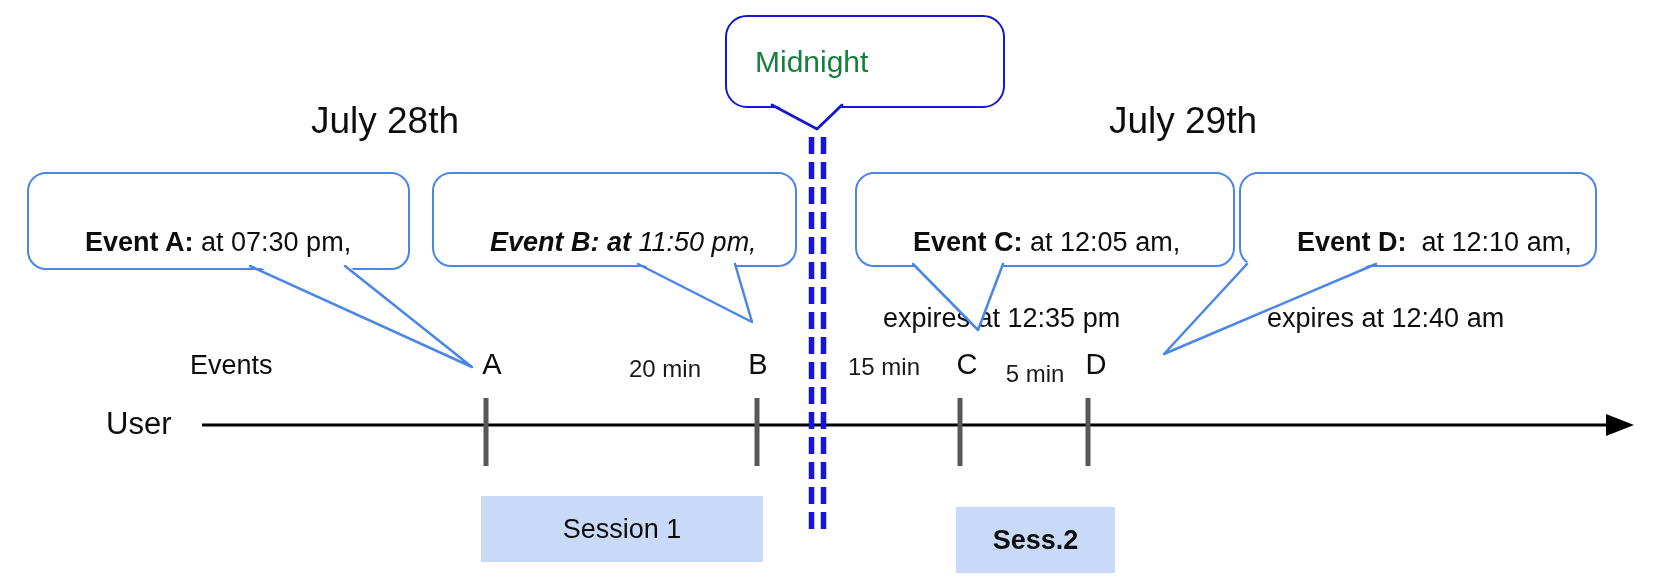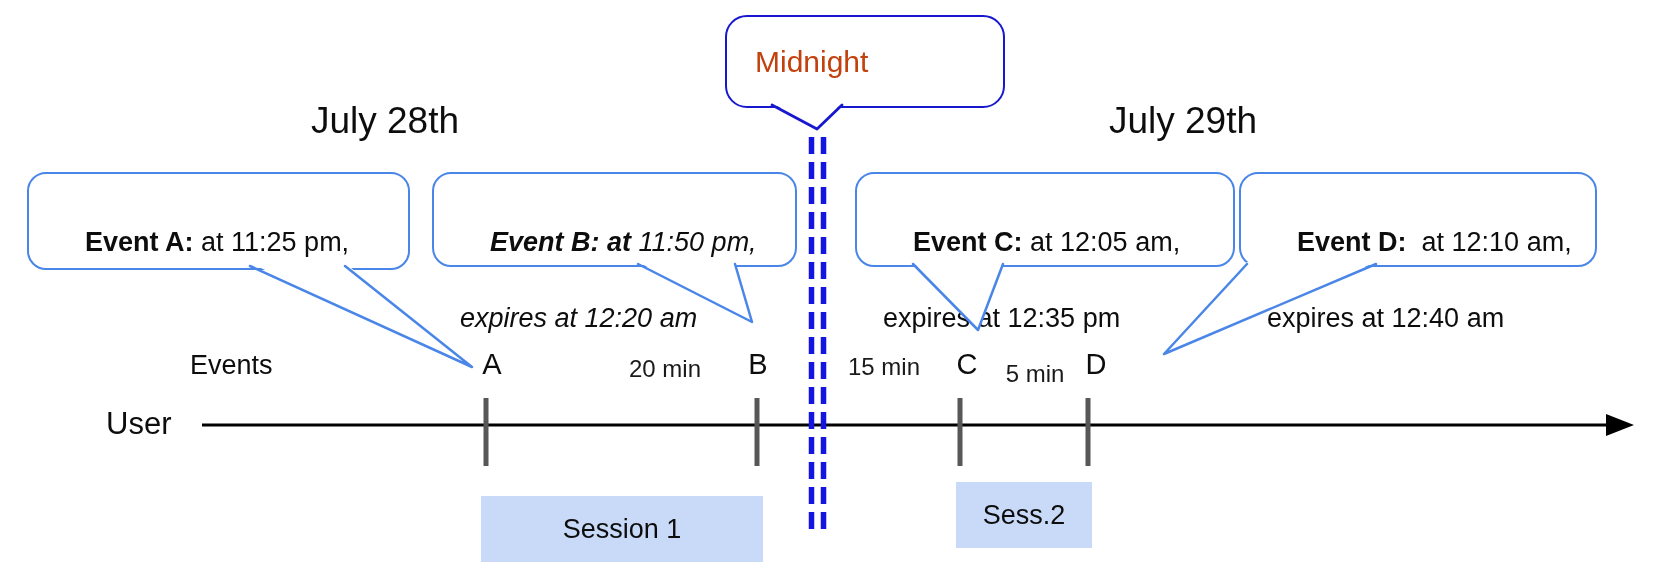--- a/index.html
+++ b/index.html
@@ -36,21 +36,21 @@
   #callout-c{left:855px;width:380px;}
   #callout-d{left:1239px;width:358px;}
   #midnight-bubble{
     position:absolute;left:725px;top:15px;width:280px;height:93px;
     background:#fff;
     border:2.8px solid var(--midnight-border);
     border-radius:22px;
     box-sizing:border-box;
     display:flex;align-items:center;
     padding-left:28px;
-    font-size:30px;color:#c2410c;
+    font-size:30px;color:#15803d;
     z-index:2;
   }
   #svg-layer{position:absolute;left:0;top:0;z-index:3;pointer-events:none;}
   .tail-fill{fill:#ffffff;stroke:none;}
   .tail-stroke{fill:none;stroke:var(--callout-border);stroke-width:2.5;stroke-linejoin:round;stroke-linecap:round;}
   .tail-stroke.midnight{stroke:var(--midnight-border);stroke-width:2.8;}
   .timeline-line{stroke:var(--line-color);stroke-width:3;}
   .arrow-head{fill:var(--line-color);}
   .tick{stroke:var(--tick-color);stroke-width:5;}
   .dash-line{stroke:var(--dash-color);stroke-width:5.5;stroke-dasharray:17 8;}
@@ -73,41 +73,40 @@
   #gap-bc{left:884px;top:353px;}
   #gap-cd{left:1035px;top:360px;}
   .session-box{
     position:absolute;top:496px;height:66px;
     background:var(--session-fill);
     display:flex;align-items:center;justify-content:center;
     font-size:27px;color:#0d0d0d;
     z-index:1;
   }
   #session-1{left:481px;width:282px;justify-content:center;}
-  #session-2{left:956px;width:136px;top:482px;}
+  #session-2{left:956px;width:159px;top:507px;font-weight:bold;}
 </style>
 </head>
 <body>
 
 <div id="stage" style="--callout-border: #4a86e8; --midnight-border: #1717cf; --dash-color: #1515e0; --session-fill: #c9daf8; --tick-color: #575757; --line-color: #000000;">
 
   <div class="day-title" style="left:385px;">July 28th</div>
   <div class="day-title" style="left:1183px;">July 29th</div>
 
   <div id="midnight-bubble">
     <span>Midnight</span>
   </div>
 
   <div id="callout-a" class="callout">
-    <span style="font-weight:bold;">Event A:</span><span> at 11:25 pm,</span>
+    <span style="font-weight:bold;">Event A:</span><span> at 07:30 pm,</span>
   </div>
 
   <div id="callout-b" class="callout">
     <span style="font-weight:bold;">Event B: at</span><span> 11:50 pm,</span>
-    <div>expires at 12:20 am</div>
   </div>
 
   <div id="callout-c" class="callout">
     <span style="font-weight:bold;">Event C:</span><span> at 12:05 am,</span>
     <div>expires at 12:35 pm</div>
   </div>
 
   <div id="callout-d" class="callout">
     <span style="font-weight:bold;">Event D:</span><span>  at 12:10 am,</span>
     <div>expires at 12:40 am</div>

